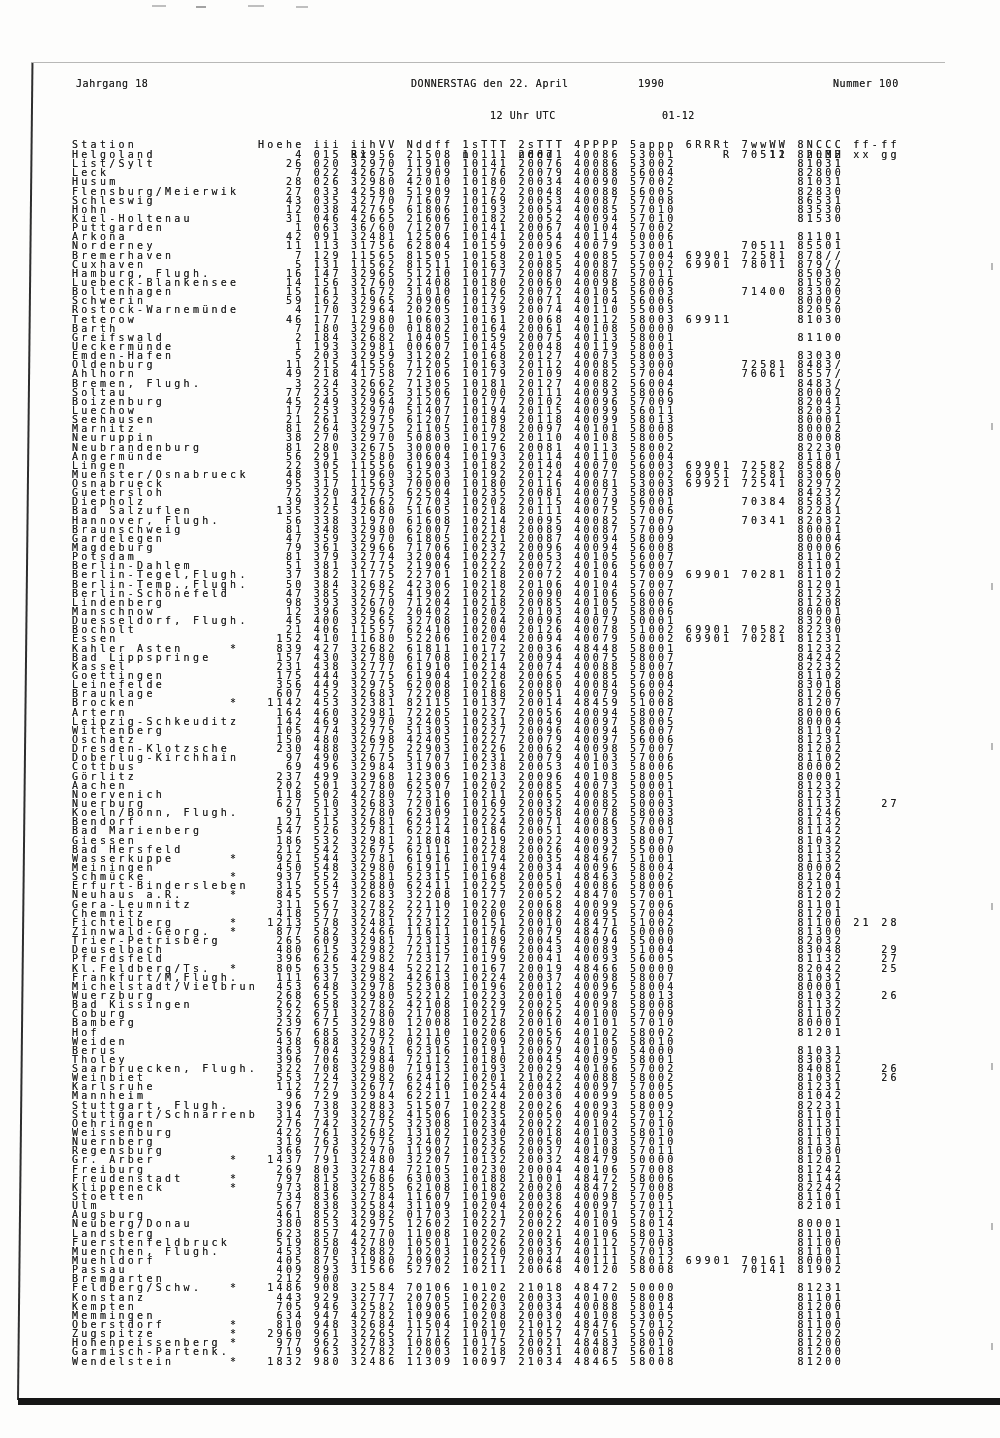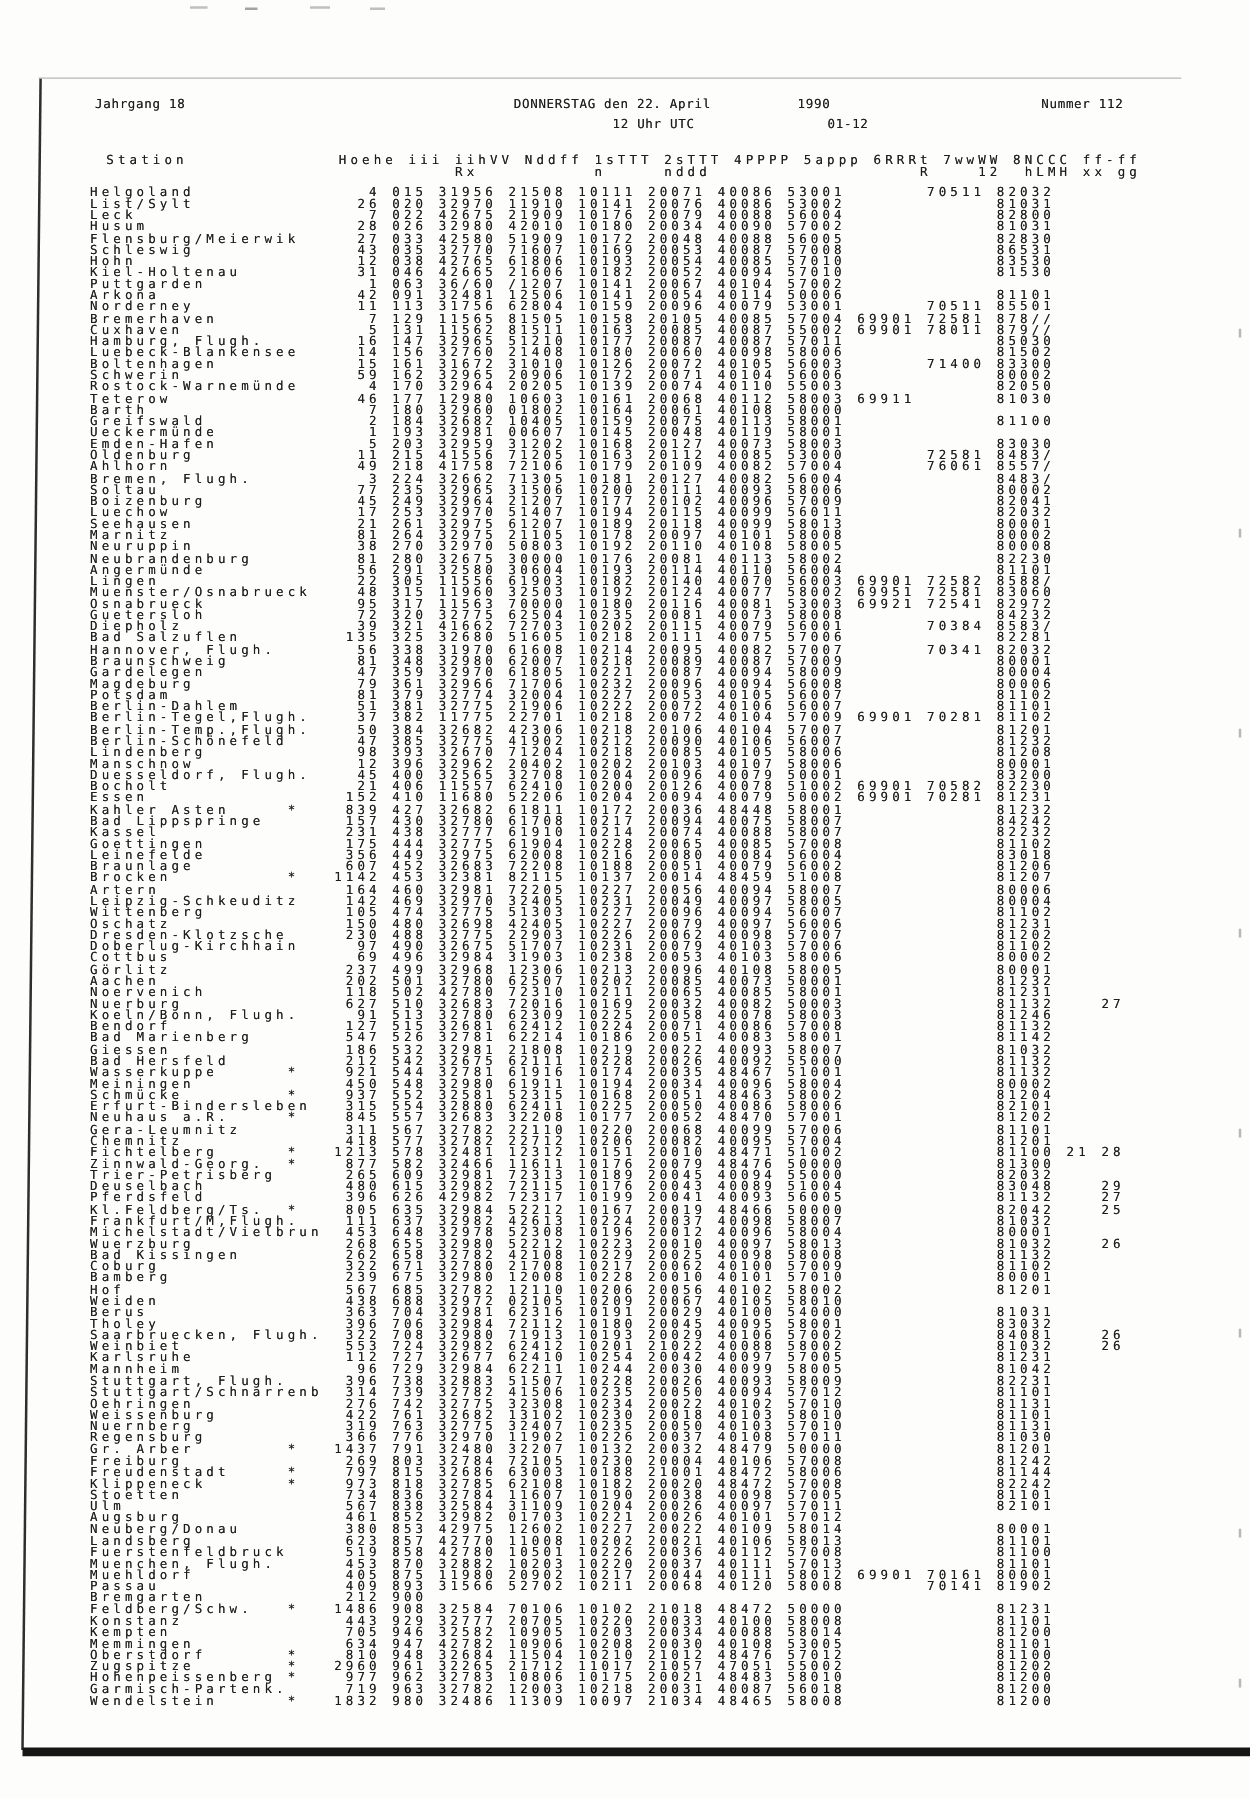--- a/index.html
+++ b/index.html
@@ -7,27 +7,28 @@
     width:1000px;height:1438px;position:relative;background:#fdfdfc;
     font-family:"DejaVu Sans Mono","Liberation Mono",monospace;color:#1d1d1d;
     overflow:hidden;
   }
   
   .head-span{
     position:absolute;top:78px;font-size:10px;letter-spacing:0.55px;white-space:pre;
     text-shadow:0 0 0.4px rgba(0,0,0,.6);
   }
   .sub-span{
-    position:absolute;top:94px;font-size:10px;letter-spacing:0.55px;white-space:pre;
+    position:absolute;top:110px;font-size:10px;letter-spacing:0.55px;white-space:pre;
     text-shadow:0 0 0.4px rgba(0,0,0,.6);
   }
   
   .mono-line{
-    position:absolute;left:85px;font-size:10px;letter-spacing:3.28px;white-space:pre;
+    position:absolute;left:72px;font-size:10px;letter-spacing:3.28px;white-space:pre;
     text-shadow:0 0 0.4px rgba(0,0,0,.6);
+    margin-top:16px;
   }
   #col-header-1{top:123px}
   #col-header-2{top:132.5px}
   #rows{
     position:absolute;left:72px;top:150px;font-size:10px;letter-spacing:3.28px;
     white-space:pre;line-height:9.152px;text-shadow:0 0 0.4px rgba(0,0,0,.6);
   }
   #rows .row{height:9.152px}
   
   .frame-vline{
@@ -59,21 +60,21 @@
 <div class="edge-tick" style="top:743px"></div>
 <div class="edge-tick" style="top:903px"></div>
 <div class="edge-tick" style="top:1063px"></div>
 <div class="edge-tick" style="top:1223px"></div>
 <div class="edge-tick" style="top:1343px"></div>
 
 <div>
   <span class="head-span" style="left:76px">Jahrgang 18</span>
   <span class="head-span" style="left:411px">DONNERSTAG den 22. April</span>
   <span class="head-span" style="left:638px">1990</span>
-  <span class="head-span" style="left:833px">Nummer 112</span>
+  <span class="head-span" style="left:833px">Nummer 100</span>
 </div>
 
 <div>
   <span class="sub-span" style="left:490px">12 Uhr UTC</span>
   <span class="sub-span" style="left:662px">01-12</span>
 </div>
 
 <div class="mono-line" id="col-header-1">Station             Hoehe iii iihVV Nddff 1sTTT 2sTTT 4PPPP 5appp 6RRRt 7wwWW 8NCCC ff-ff</div>
 <div class="mono-line" id="col-header-2">                              Rx          n     nddd                  R    12  hLMH xx gg</div>
 

